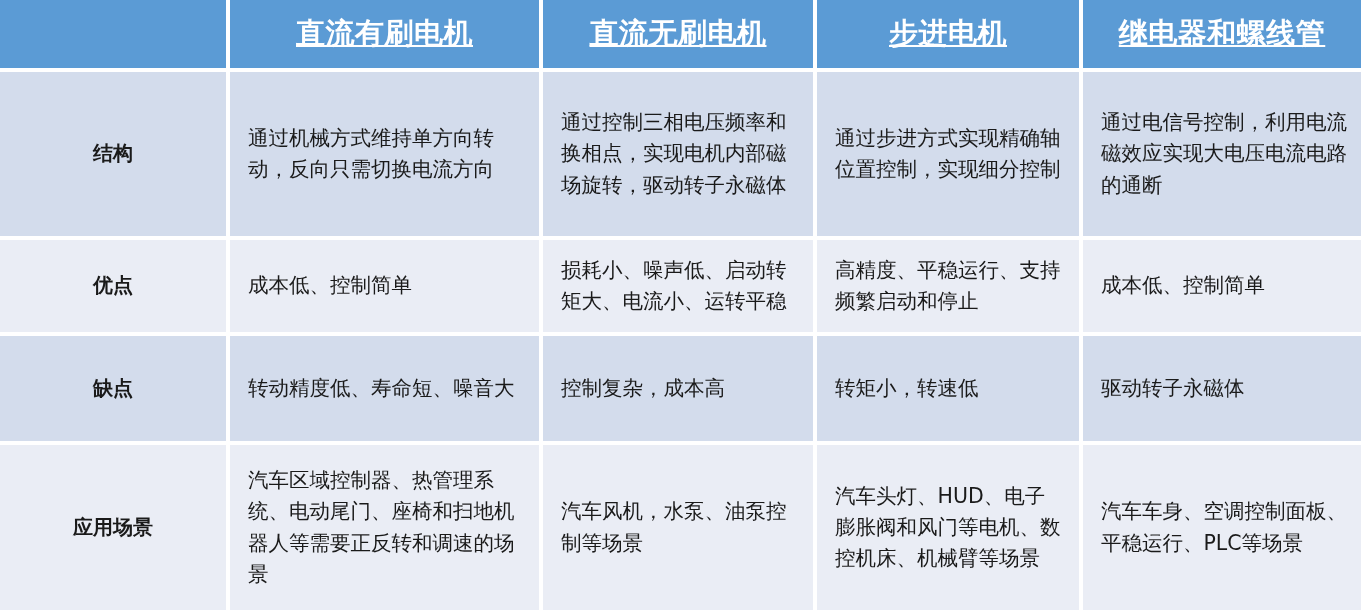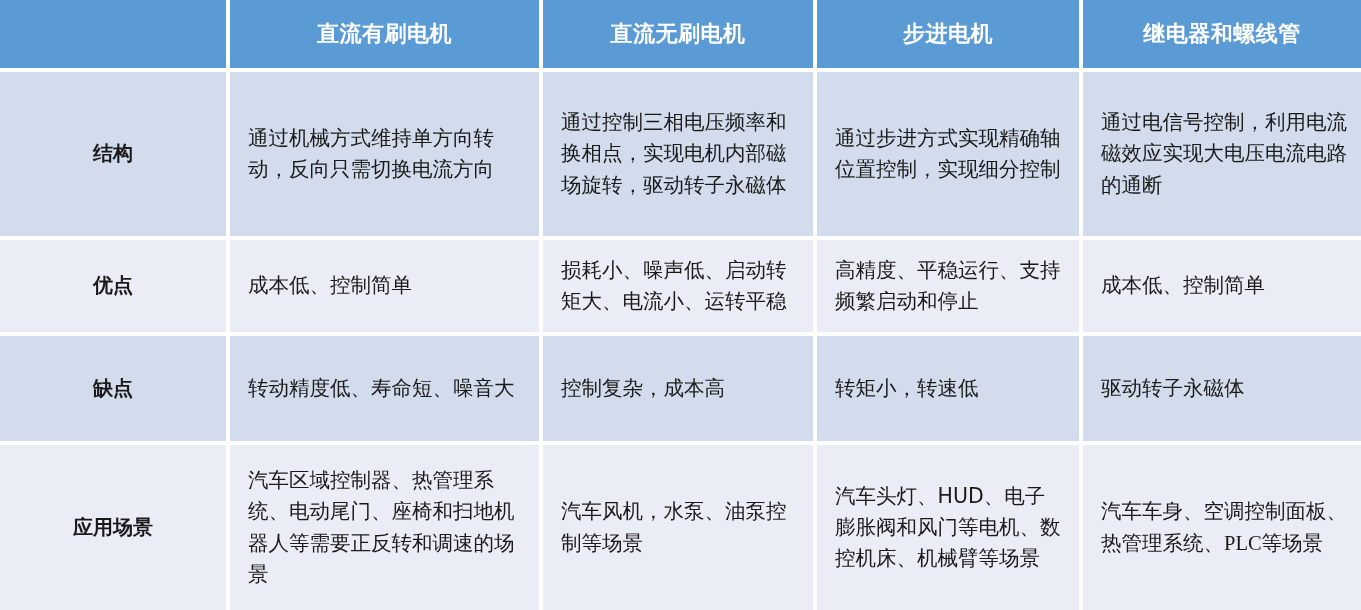--- a/index.html
+++ b/index.html
@@ -28,40 +28,41 @@
   col.c-1     { width: 313px; }
   col.c-2     { width: 274px; }
   col.c-3     { width: 266px; }
   col.c-4     { width: 278px; }
 
   
   thead tr { height: 72px; }
   .hd {
     background: #5b9bd5;
     color: #ffffff;
-    font-size: 22px;
+    font-size: 29px;
     font-weight: bold;
     text-align: center;
     vertical-align: middle;
     padding: 0 8px;
     border-right: 4px solid #ffffff;
     border-bottom: 4px solid #ffffff;
     letter-spacing: 0.5px;
     white-space: nowrap;
+    text-decoration: underline;
   }
   .hd.last { border-right: none; }
   .hd.blank { }
 
   
   td.lbl, td.val {
     vertical-align: middle;
     border-right: 4px solid #ffffff;
     border-bottom: 4px solid #ffffff;
   }
-  td.last { border-right: none; font-family: Liberation Serif, serif; }
+  td.last { border-right: none; }
   tr.lastrow td { border-bottom: none; }
 
   td.lbl {
     text-align: center;
     font-size: 20px;
     font-weight: bold;
     color: #1a1a1a;
     padding: 0 20px;
   }
   td.val {
@@ -126,17 +127,17 @@
       <td class="val">控制复杂，成本高</td>
       <td class="val">转矩小，转速低</td>
       <td class="val last">驱动转子永磁体</td>
     </tr>
 
     <tr class="tint-light r-apps lastrow">
       <td class="lbl">应用场景</td>
       <td class="val">汽车区域控制器、热管理系统、电动尾门、座椅和扫地机器人等需要正反转和调速的场景</td>
       <td class="val">汽车风机，水泵、油泵控制等场景</td>
       <td class="val">汽车头灯、HUD、电子膨胀阀和风门等电机、数控机床、机械臂等场景</td>
-      <td class="val last">汽车车身、空调控制面板、热管理系统、PLC等场景</td>
+      <td class="val last">汽车车身、空调控制面板、平稳运行、PLC等场景</td>
     </tr>
 
   </tbody>
 </table>
 
 </body></html>

